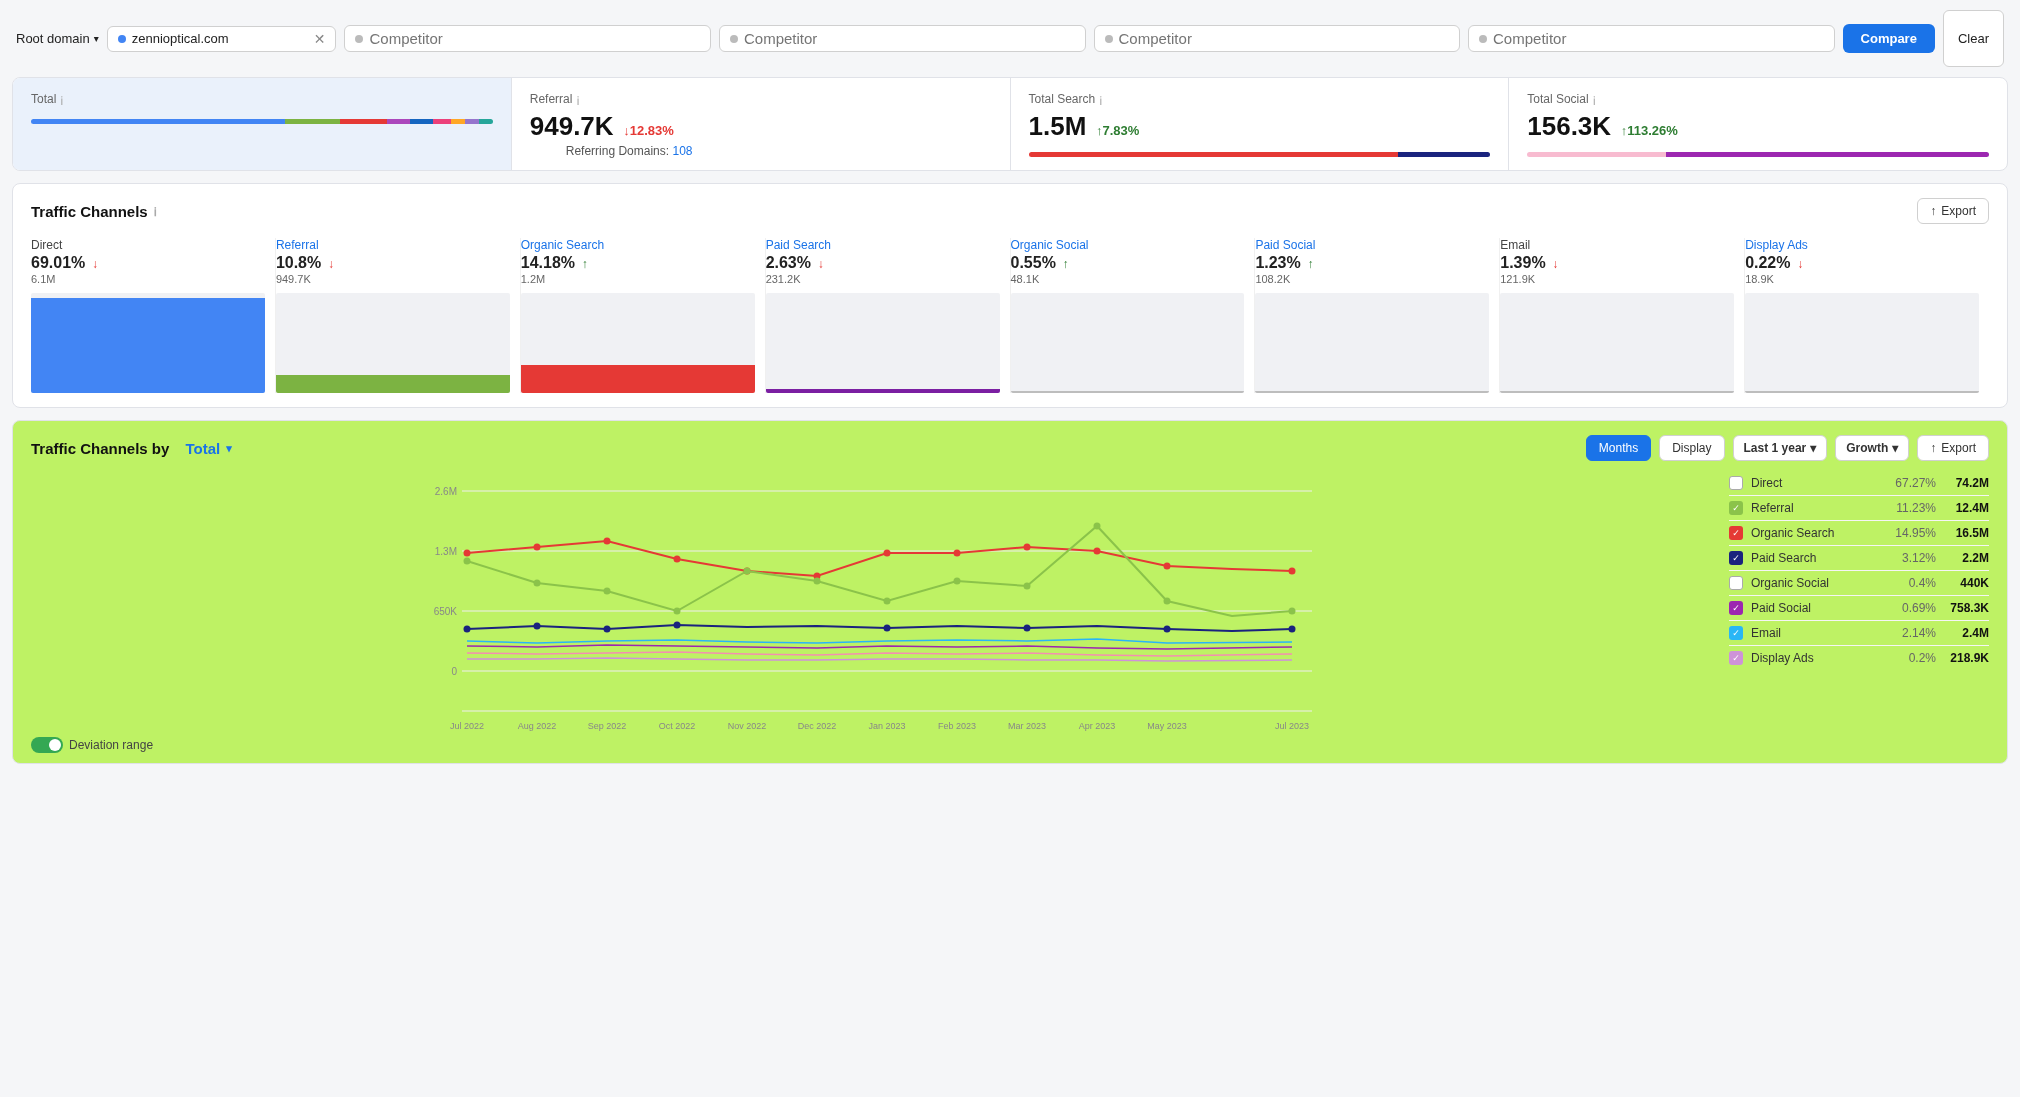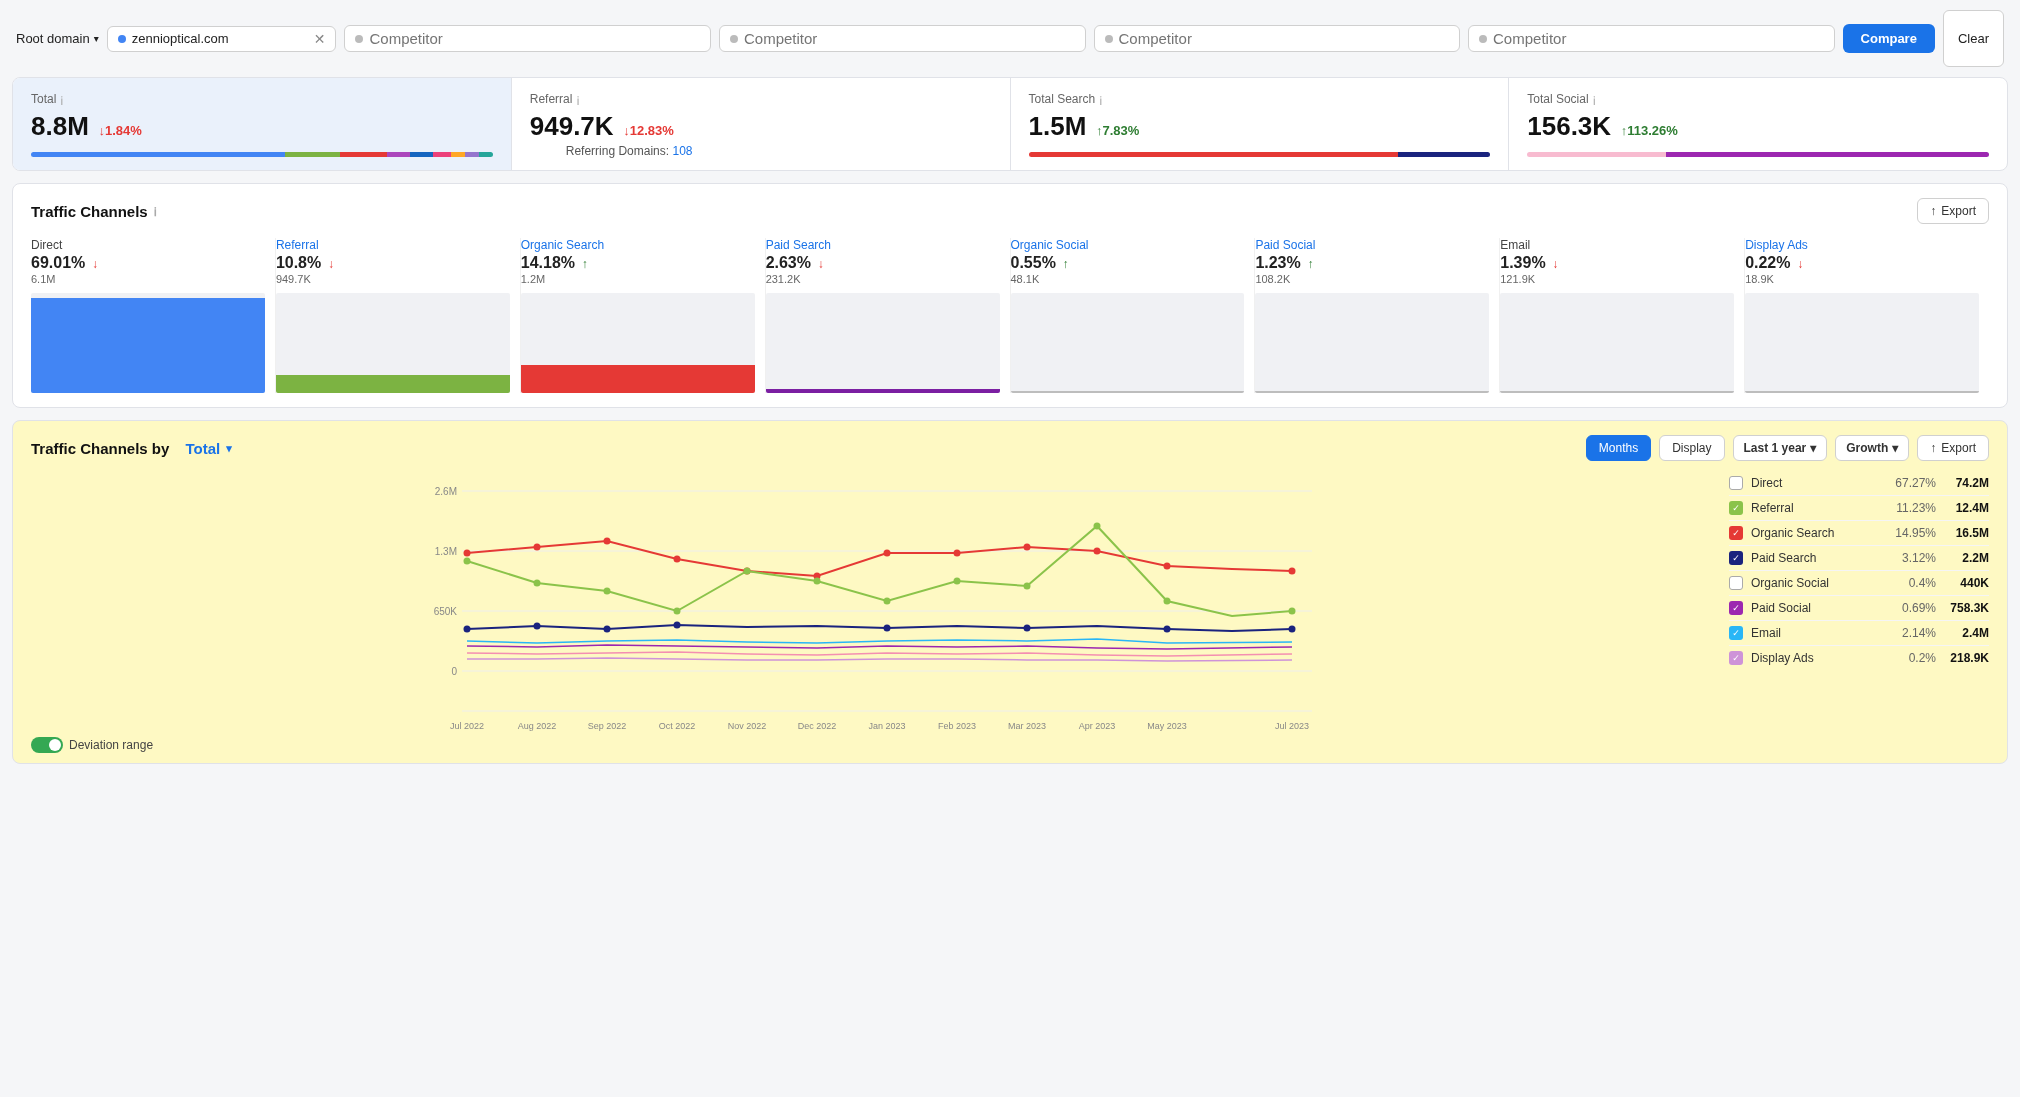--- a/index.html
+++ b/index.html
@@ -43,21 +43,21 @@
     .channel-name { font-size: 12px; color: #1a73e8; margin-bottom: 2px; cursor: pointer; }
     .channel-name.no-link { color: #444; }
     .channel-pct { font-size: 16px; font-weight: 700; display: inline; }
     .channel-arrow { font-size: 12px; margin-left: 3px; }
     .channel-arrow.down { color: #e53935; }
     .channel-arrow.up { color: #2e7d32; }
     .channel-count { font-size: 11px; color: #666; margin-top: 1px; }
     .channel-bar-wrap { height: 100px; background: #f0f1f4; margin-top: 8px; border-radius: 2px; overflow: hidden; display: flex; align-items: flex-end; }
     .channel-bar-fill { width: 100%; }
 
-    .chart-section { background: #fef9c3; border: 1px solid #e0e2e8; border-radius: 8px; margin: 0 12px 12px 12px; padding: 14px 18px 10px 18px; }
+    .chart-section { background: #bef264; border: 1px solid #e0e2e8; border-radius: 8px; margin: 0 12px 12px 12px; padding: 14px 18px 10px 18px; }
     .chart-header { display: flex; align-items: center; justify-content: space-between; margin-bottom: 10px; }
     .chart-title { font-size: 15px; font-weight: 700; color: #111; display: flex; align-items: center; gap: 6px; }
     .chart-title .type-link { color: #1a73e8; }
     .chart-controls { display: flex; align-items: center; gap: 8px; }
     .ctrl-btn { background: #fff; border: 1.5px solid #d0d0d0; border-radius: 6px; padding: 5px 12px; font-size: 12px; cursor: pointer; color: #333; }
     .ctrl-btn.active { background: #1a73e8; color: #fff; border-color: #1a73e8; }
     .ctrl-dropdown { display: flex; align-items: center; gap: 4px; background: #fff; border: 1.5px solid #d0d0d0; border-radius: 6px; padding: 5px 10px; font-size: 12px; cursor: pointer; color: #333; font-weight: bold; }
 
     .chart-area { display: flex; gap: 16px; }
     .chart-svg-wrap { flex: 1; position: relative; }
@@ -108,24 +108,20 @@
   <button class="compare-btn">Compare</button>
   <button class="clear-btn">Clear</button>
 </div>
 
 <div class="metrics-row">
 
   <div class="metric-card">
     <div class="metric-label">
       <span>Total</span>
       <span class="info-icon">ℹ</span>
-    </div>
-    <div>
-      <span class="metric-value">8.8M</span>
-      <span class="metric-change down">↓1.84%</span>
     </div>
     <div class="metric-bar">
       <div style="flex:55;background:#4285f4;height:5px"></div>
       <div style="flex:12;background:#7cb342;height:5px"></div>
       <div style="flex:10;background:#e53935;height:5px"></div>
       <div style="flex:5;background:#ab47bc;height:5px"></div>
       <div style="flex:5;background:#1565c0;height:5px"></div>
       <div style="flex:4;background:#ec407a;height:5px"></div>
       <div style="flex:3;background:#ffa726;height:5px"></div>
       <div style="flex:3;background:#9575cd;height:5px"></div>

